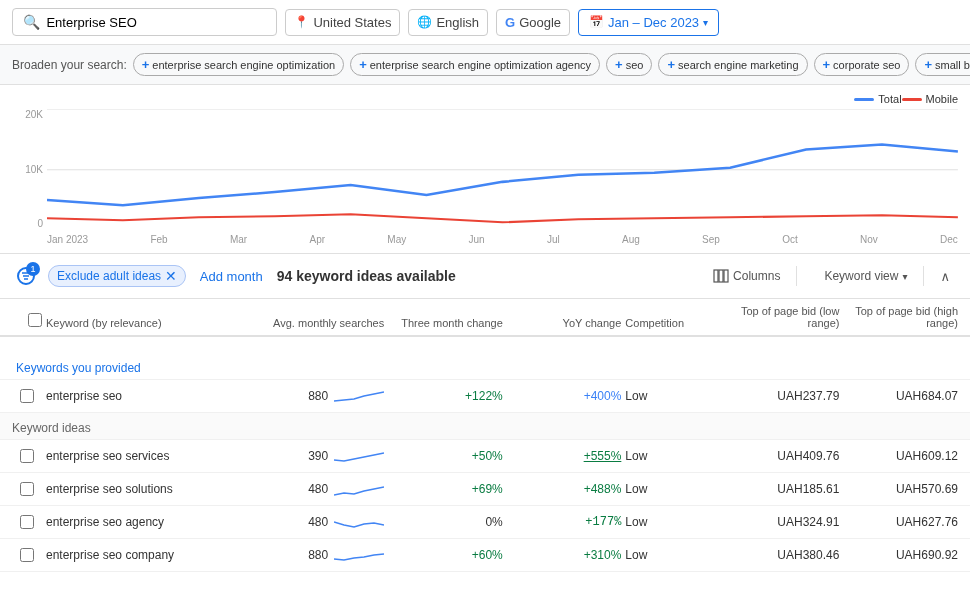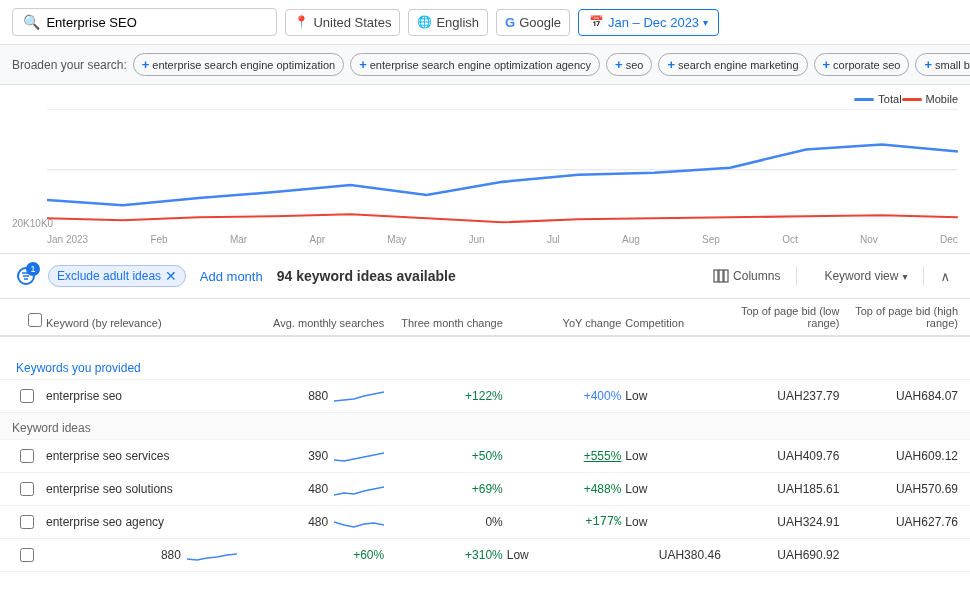--- a/index.html
+++ b/index.html
@@ -108,21 +108,21 @@
       height: 140px;
       width: 100%;
     }
     .chart-yaxis {
       position: absolute;
       left: 0;
       top: 0;
       bottom: 20px;
       width: 35px;
       display: flex;
-      flex-direction: row;
+      flex-direction: column;
       justify-content: space-between;
       align-items: flex-end;
       font-size: 10px;
       color: #999;
       padding-right: 4px;
     }
     .chart-svg {
       position: absolute;
       left: 35px;
       top: 0;
@@ -534,20 +534,21 @@
     <div class="cell" style="color:#0a7c42;font-family:Liberation Mono, monospace;">+177%</div>
     <div class="cell-left">Low</div>
     <div class="cell">UAH324.91</div>
     <div class="cell">UAH627.76</div>
   </div>
 
   <div class="table-row">
     <div class="checkbox-cell">
       <input type="checkbox" style="">
     </div>
+    <div class="cell-left keyword-name">enterprise seo company</div>
     <div class="cell" style="display:flex;align-items:center;justify-content:flex-end;gap:6px;">
       <span>880</span>
       <svg width="50" height="20" viewBox="0 0 50 20">
         <polyline points="0,14 10,15 20,13 30,12 40,10 50,9" fill="none" stroke="#4285f4" stroke-width="1.5"></polyline>
       </svg>
     </div>
     <div class="cell" style="color:#0a7c42;">+60%</div>
     <div class="cell" style="color:#0a7c42;">+310%</div>
     <div class="cell-left">Low</div>
     <div class="cell">UAH380.46</div>

